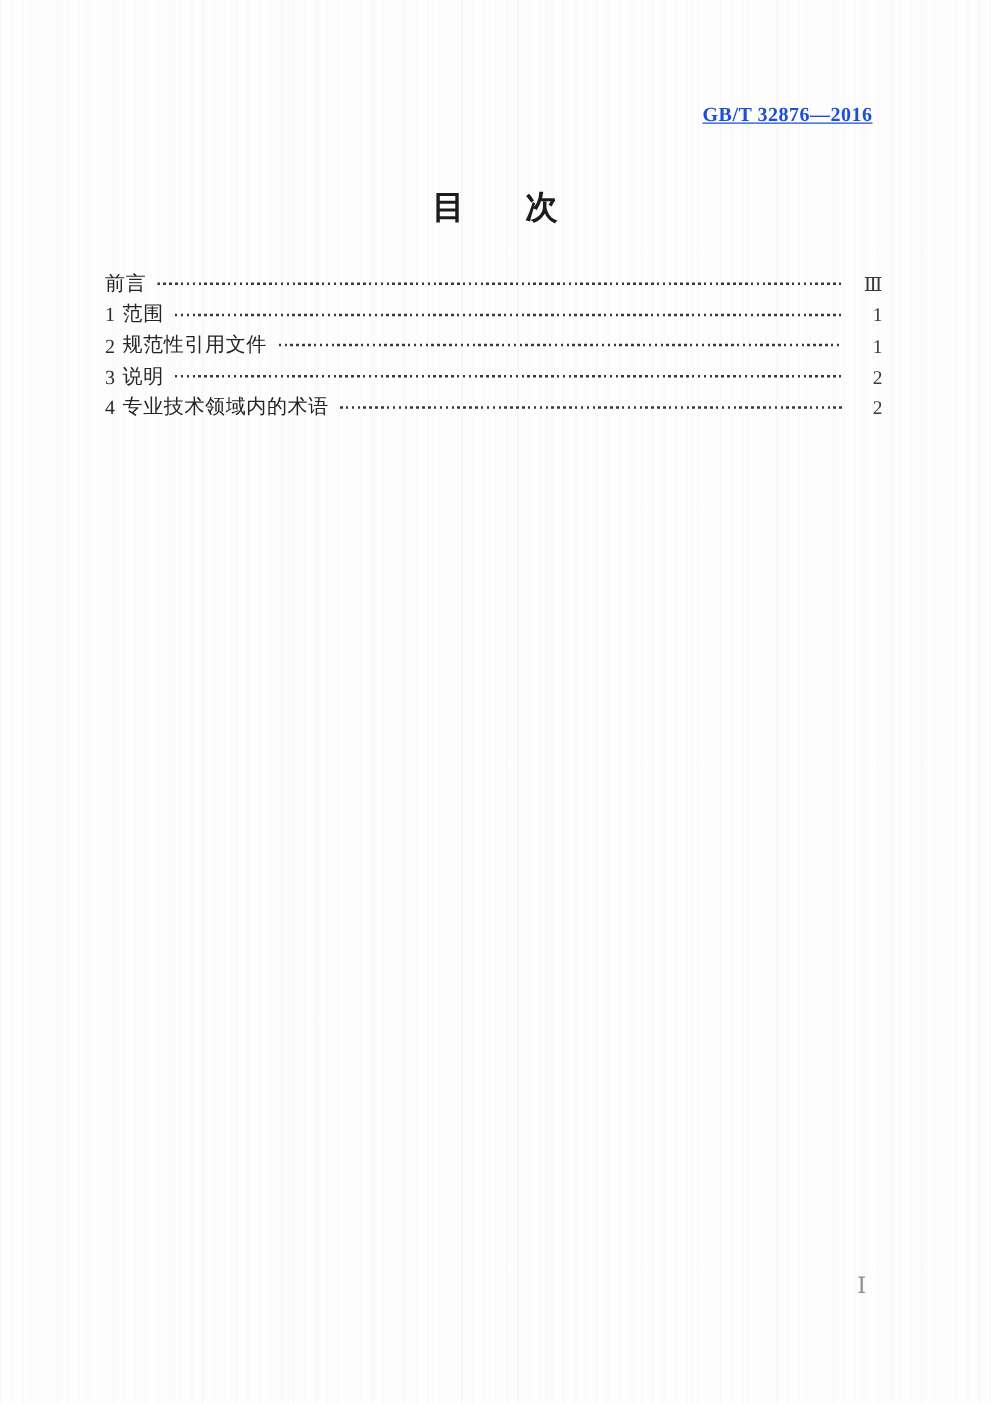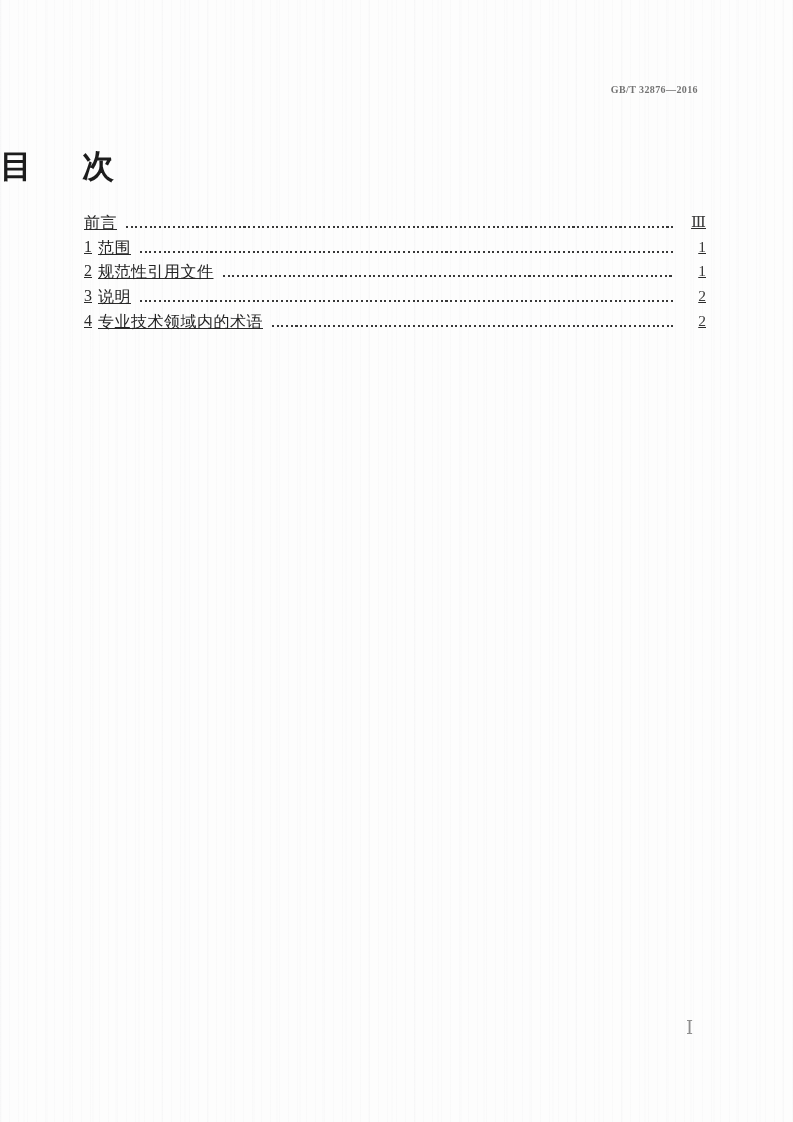--- a/index.html
+++ b/index.html
@@ -9,36 +9,36 @@
     overflow:hidden;
     font-family:"Liberation Serif","DejaVu Serif",serif;
     color:var(--text,#2b2b2b);
     background:
       repeating-linear-gradient(90deg, rgba(70,70,90,0.018) 0 1px, rgba(0,0,0,0) 1px 9px),
       repeating-linear-gradient(90deg, rgba(70,70,90,0.012) 0 2px, rgba(0,0,0,0) 2px 23px),
       #fdfdfd;
   }
   .doc-code {
     position:absolute; top:84px; right:95px;
-    font-size:10px; font-weight:bold; letter-spacing:0.4px;
-    color:#737373; white-space:nowrap;
+    font-size:16px; font-weight:bold; letter-spacing:0.4px;
+    color:#1d4ed8; white-space:nowrap;text-decoration:underline;
   }
   .toc-title {
     position:absolute; top:147px; left:0; width:100%;
-    text-align:left;
-    font-size:32px; line-height:38px; font-weight:bold;
+    text-align:center;
+    font-size:26px; line-height:38px; font-weight:bold;
     word-spacing:40px; letter-spacing:1px;
     color:#1c1c1c;
   }
   .toc {
     position:absolute; left:84px; right:87px; top:213px;
   }
   .toc-row {
-    display:flex; align-items:flex-start;
-    height:24.7px; font-size:16px; white-space:nowrap;text-decoration:underline;
+    display:flex; align-items:flex-end;
+    height:24.7px; font-size:16px; white-space:nowrap;
   }
   .toc-num {
     width:9px; margin-right:5px; flex:0 0 auto;
     text-align:left; color:#2c2c2c;
   }
   .toc-label { flex:0 0 auto; letter-spacing:0.5px; color:#242424; }
   .toc-leader {
     flex:1 1 auto; height:2px; align-self:center;
     margin:3px 12px 0 9px;
     background-image:repeating-linear-gradient(to right,

